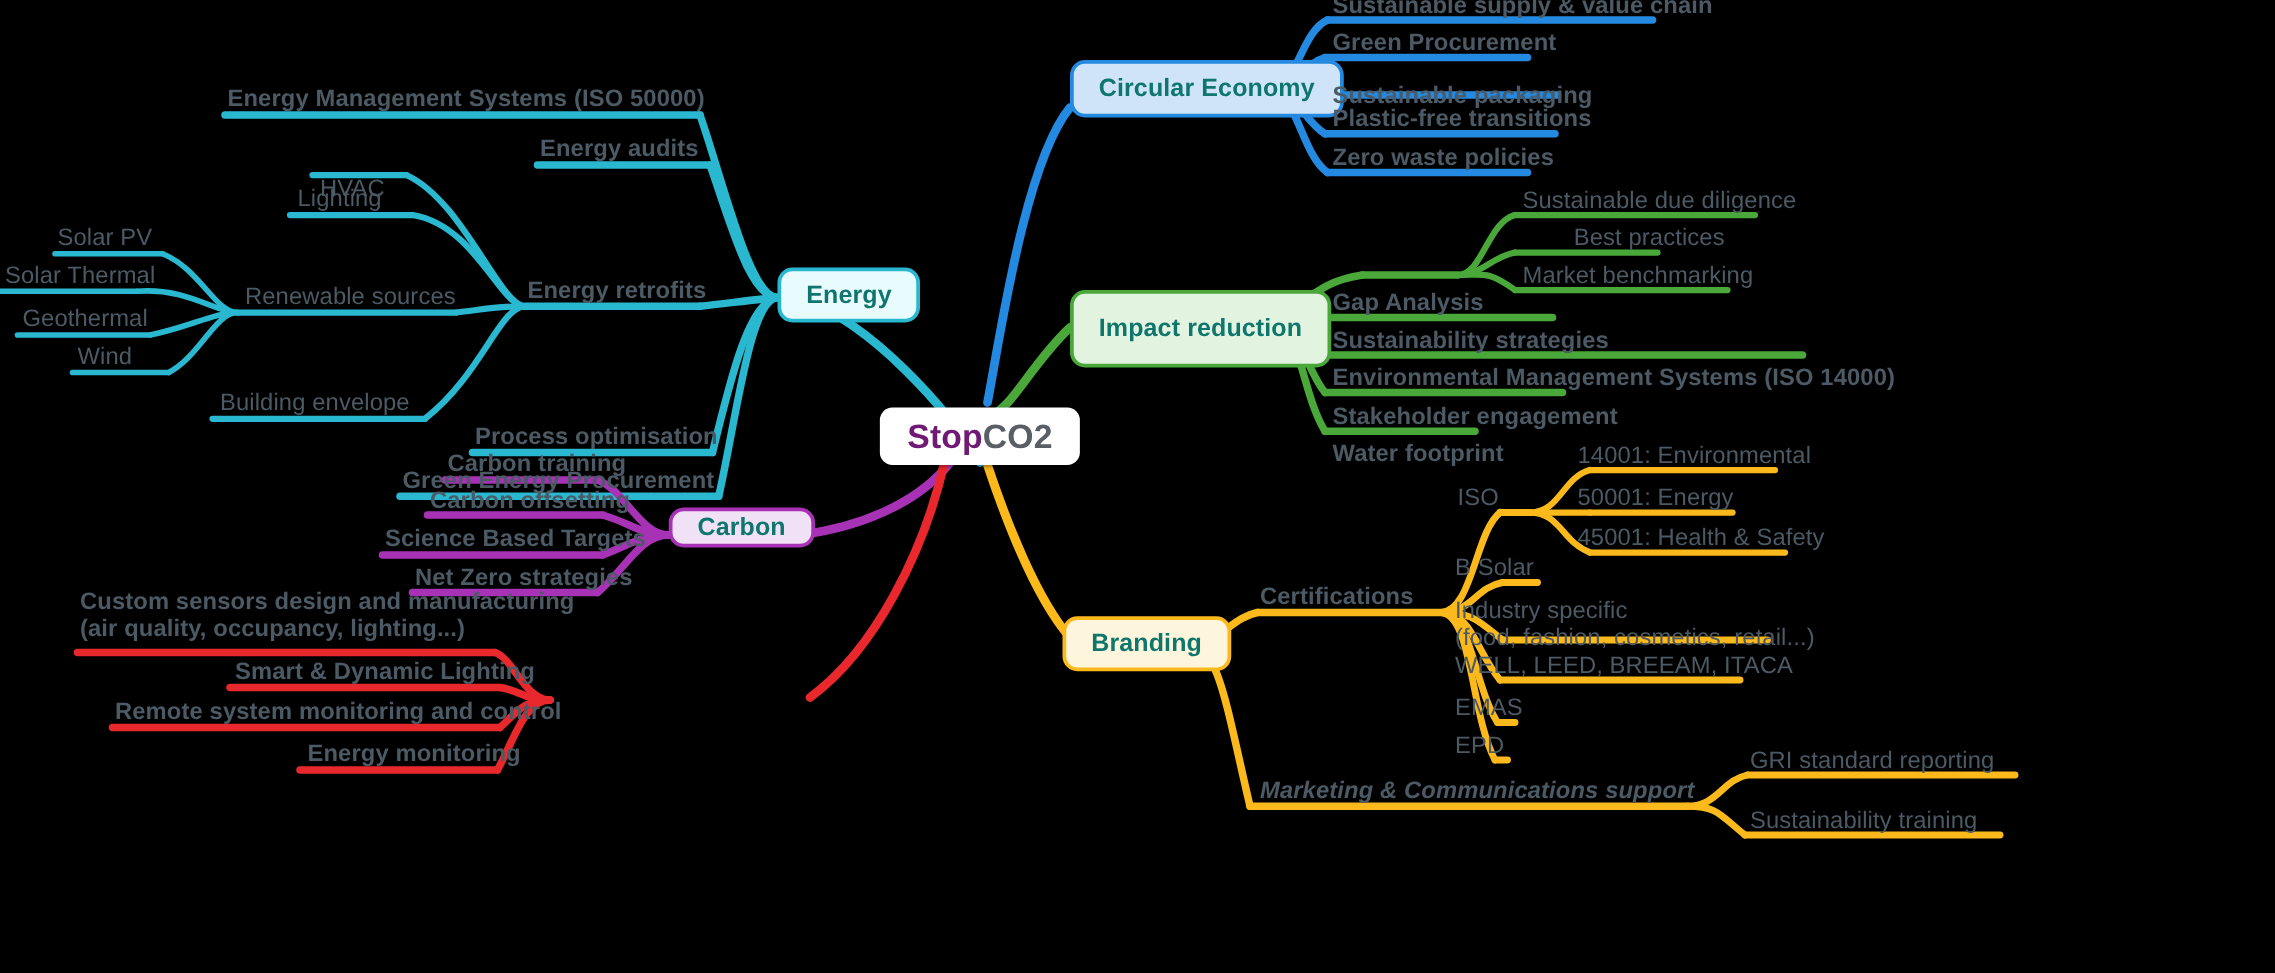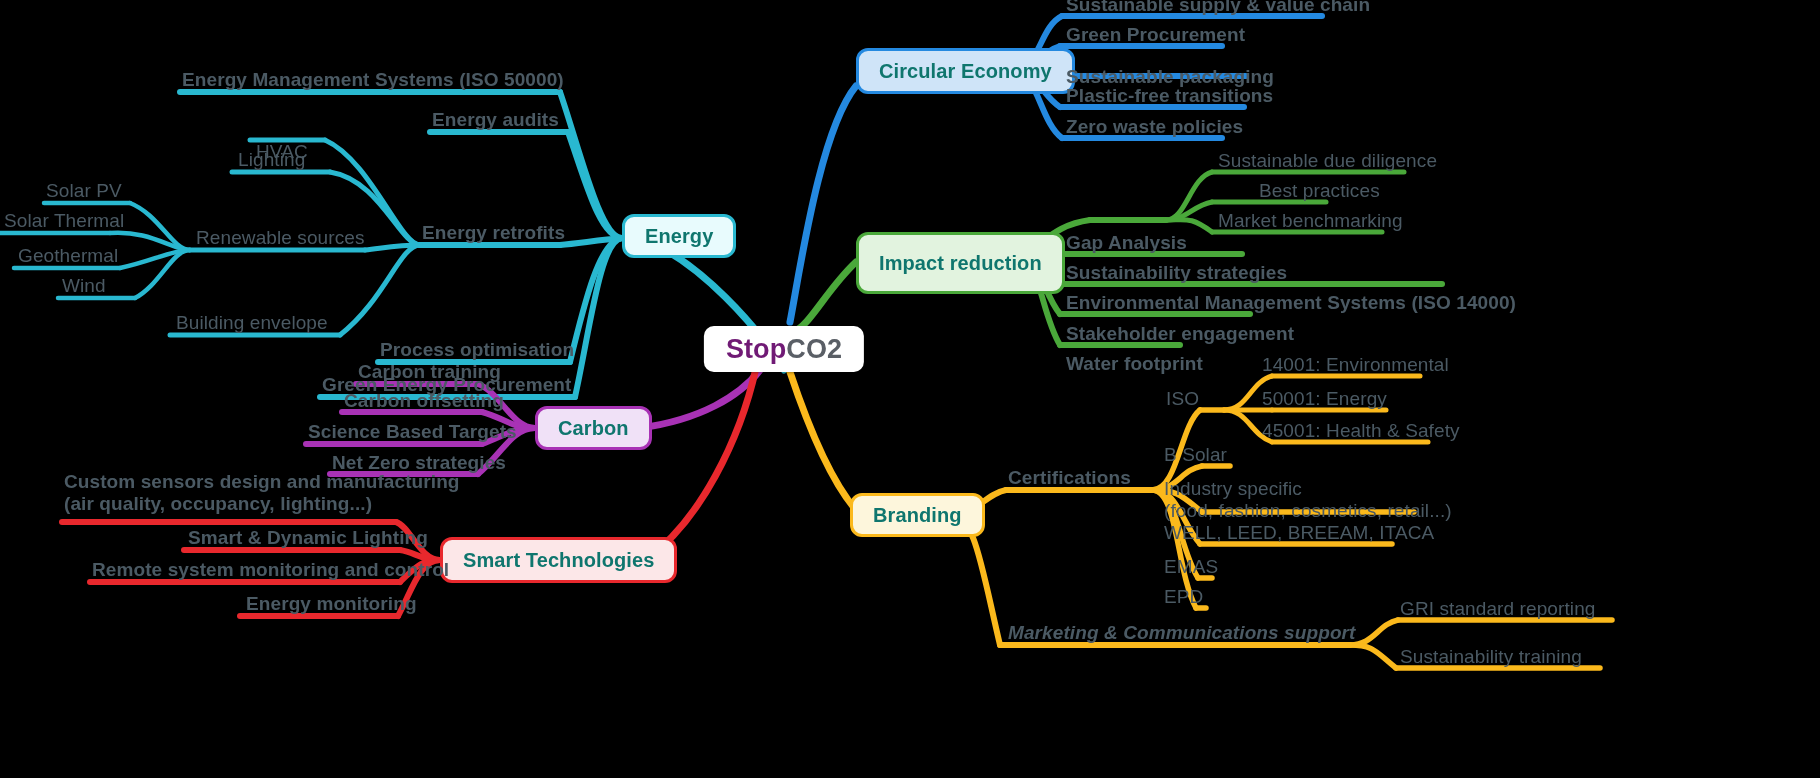--- a/index.html
+++ b/index.html
@@ -188,27 +188,24 @@
   </div>
 
   <div class="chip l1" style="left:856px;top:48px;height:46px;border-color:#2489e0;background:#cfe4f8;">
     <span>Circular Economy</span>
   </div>
 
   <div class="chip l1" style="left:856px;top:232px;height:62px;border-color:#4aa83a;background:#e2f3df;">
     <span>Impact reduction</span>
   </div>
 
-  <div class="chip l1" style="left:535px;top:406px;height:44px;border-color:#a832b5;background:#f0e1f7;">
+  <div class="chip l1" style="left:535px;top:406px;height:32px;border-color:#a832b5;background:#f0e1f7;">
     <span>Carbon</span>
   </div>
 
-  <div class="chip l1" style="left:440px;top:537px;height:46px;border-color:#e8282d;background:#fce7e8;">
-    <span>Smart Technologies</span>
-  </div>
 
   <div class="chip l1" style="left:850px;top:493px;height:44px;border-color:#fbb91c;background:#fdf6dc;">
     <span>Branding</span>
   </div>
 
   <div class="leaf lv2" style="left:182px;top:69px;">Energy Management Systems (ISO 50000)</div>
   <div class="leaf lv2" style="left:432px;top:109px;">Energy audits</div>
   <div class="leaf lv2" style="left:422px;top:222px;">Energy retrofits</div>
   <div class="leaf lv2" style="left:380px;top:339px;">Process optimisation</div>
   <div class="leaf lv2" style="left:322px;top:374px;">Green Energy Procurement</div>

